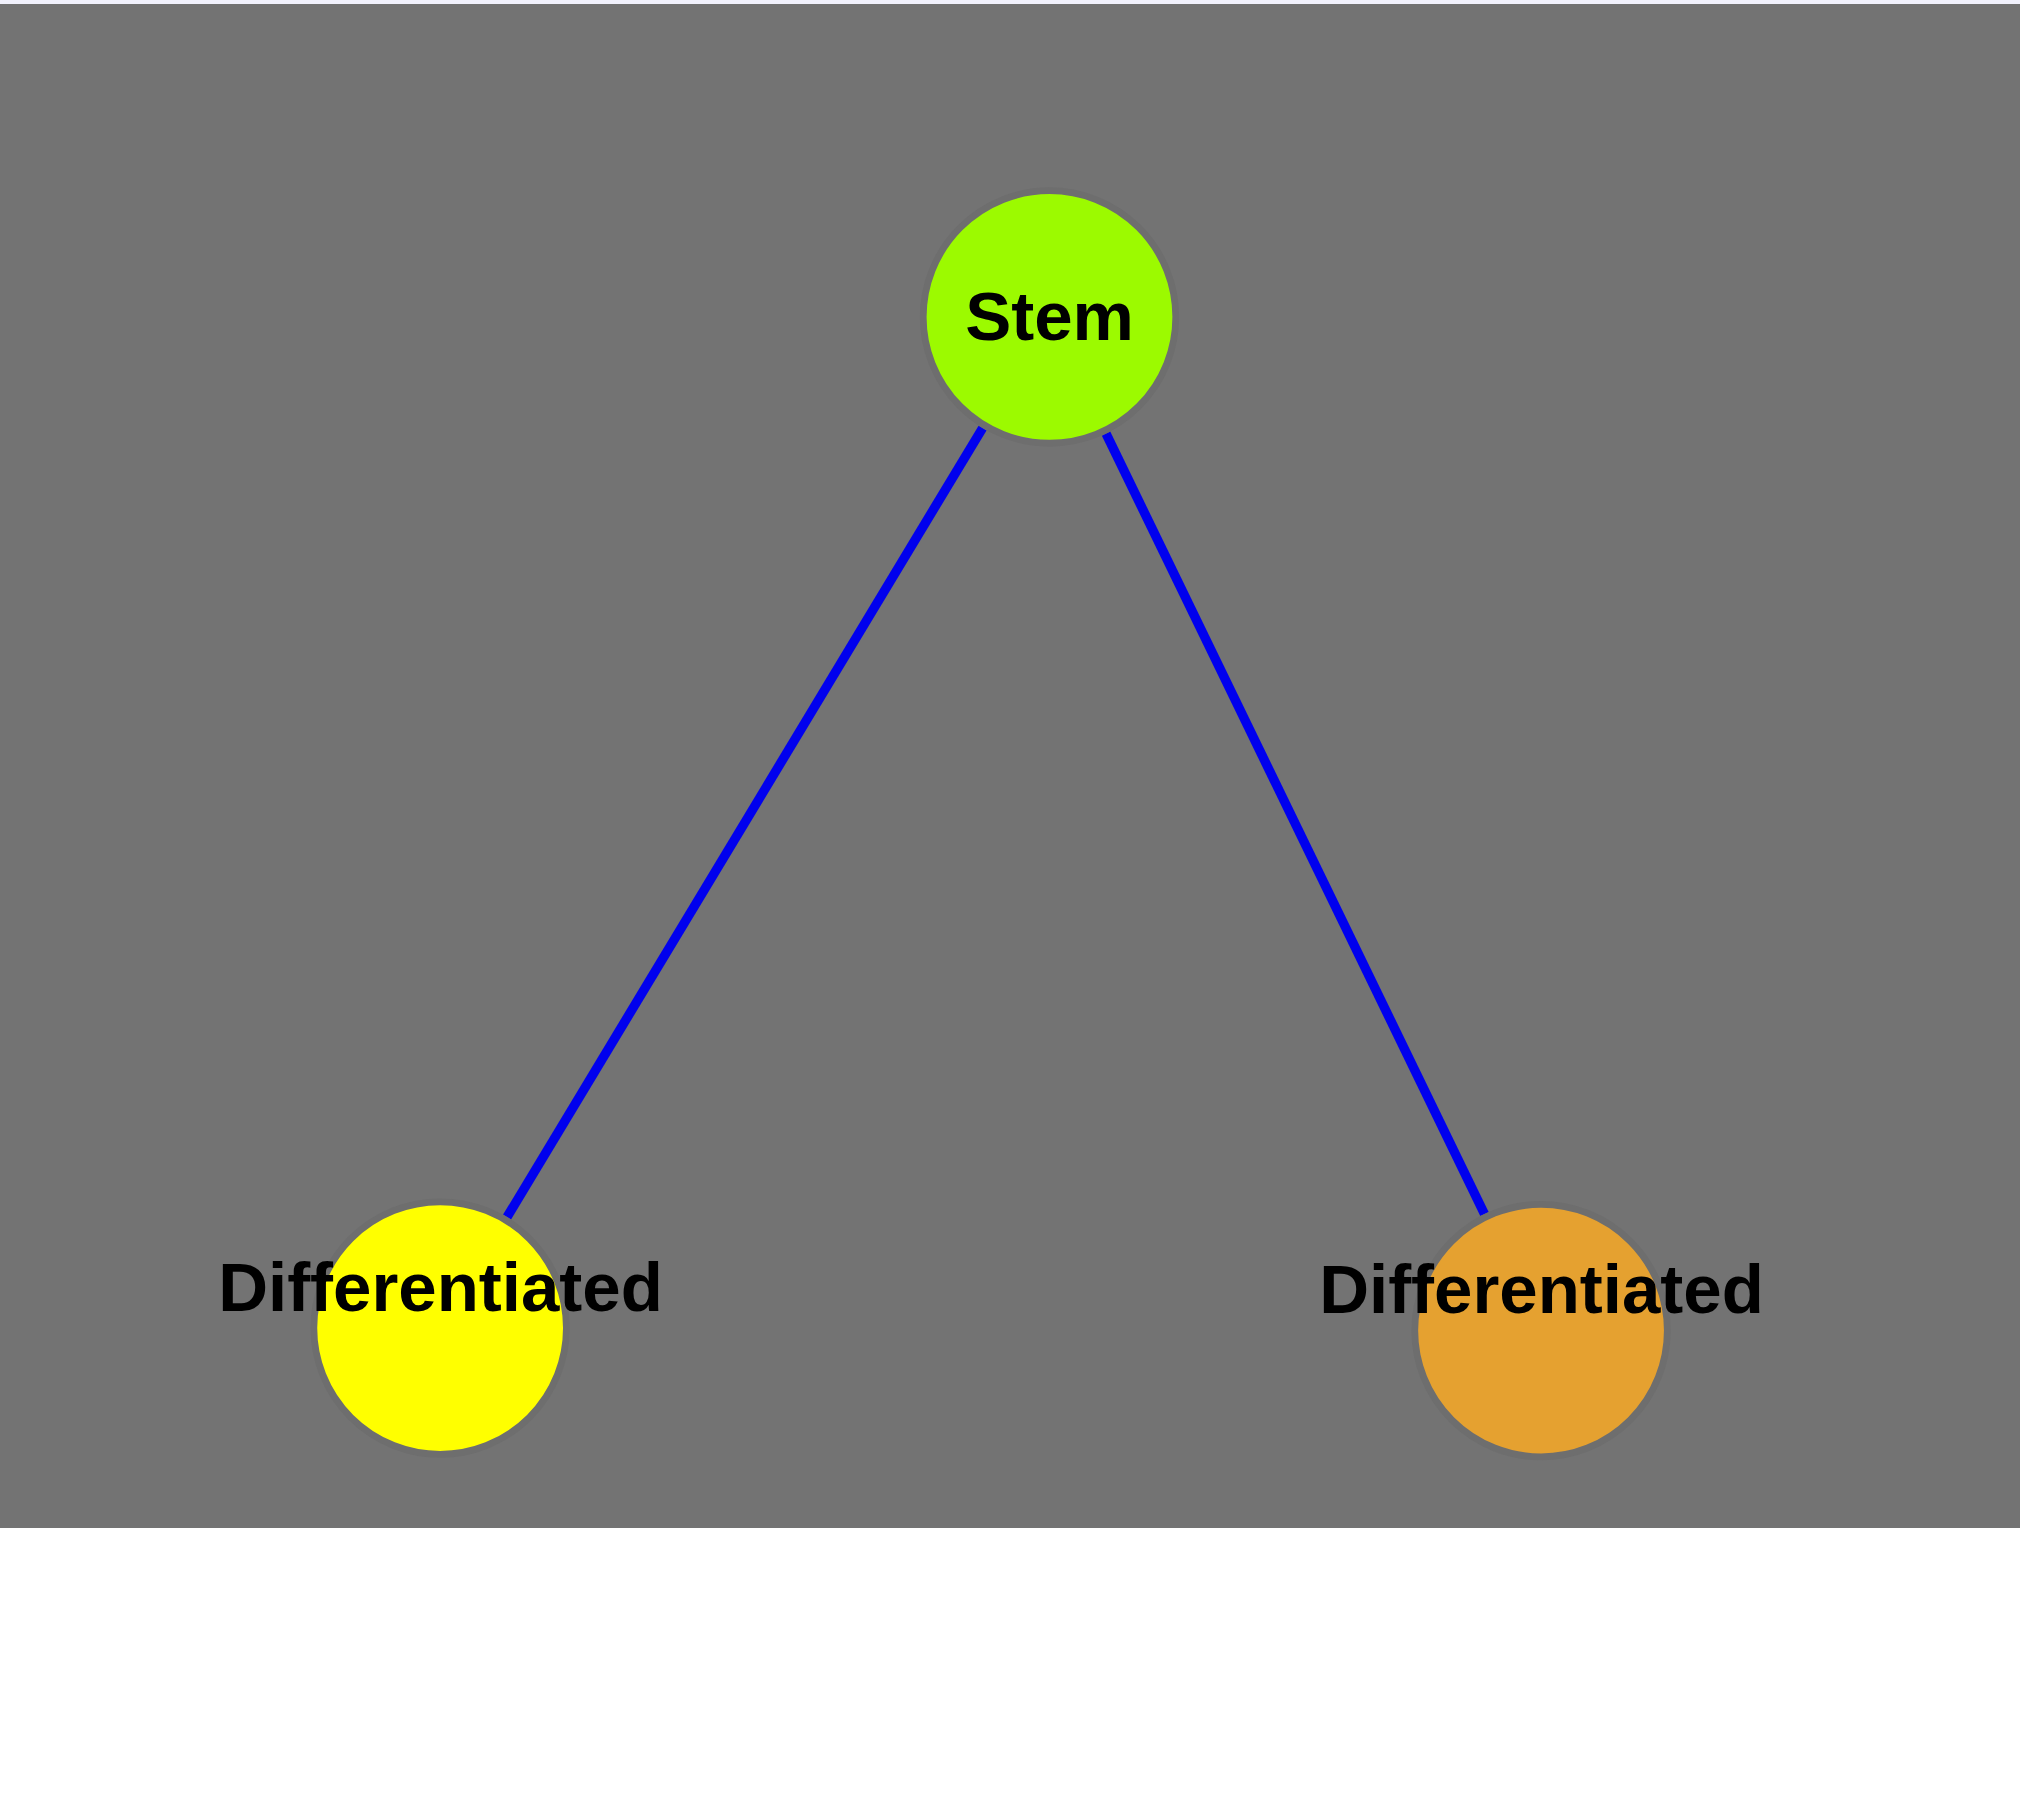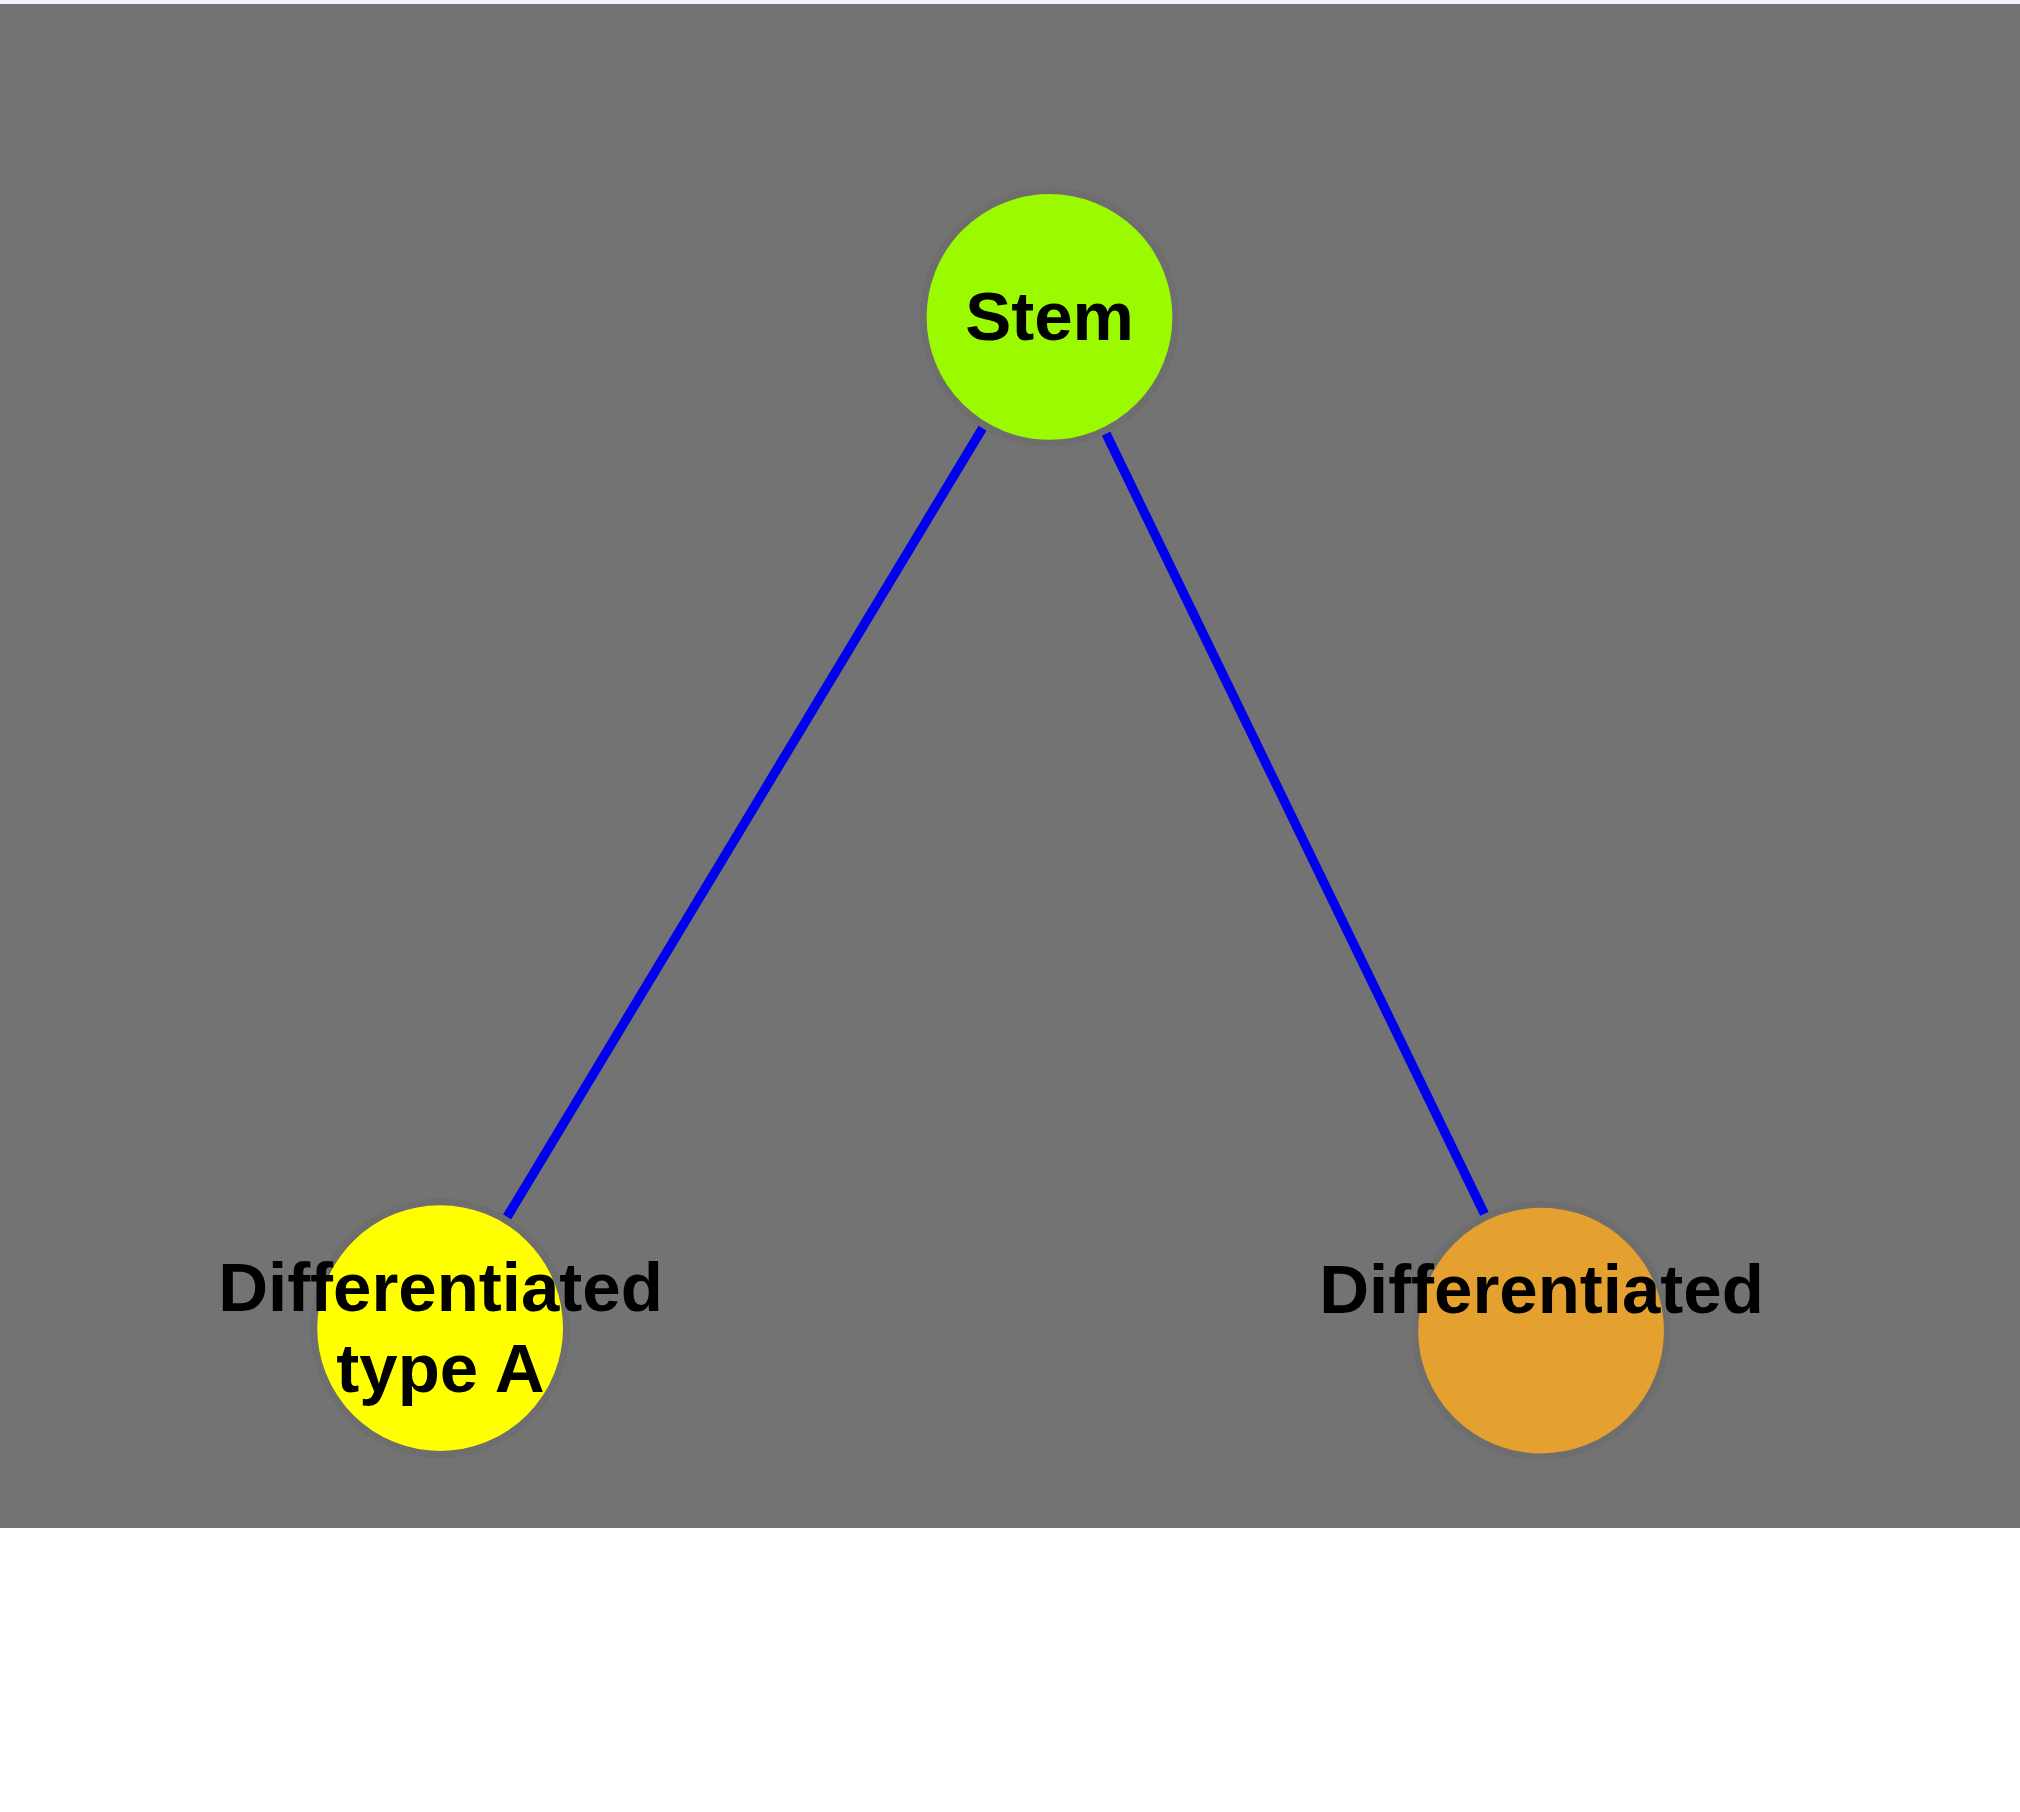--- a/index.html
+++ b/index.html
@@ -76,21 +76,20 @@
 
     <circle cx="1818" cy="1570" r="149" fill="#e5a130" stroke="#6e6e6e" stroke-width="8"></circle>
   </svg>
 
   <div class="node-label" id="label-stem" style="color: rgb(0, 0, 0); font-size: 69px;">
     <div>Stem</div>
   </div>
 
   <div class="node-label" id="label-diff-a" style="color: rgb(0, 0, 0); font-size: 69px;">
     <div>Differentiated</div>
-    <div>type A</div>
   </div>
 
   <div class="node-label" id="label-diff-b" style="color: rgb(0, 0, 0); font-size: 69px;">
     <div>Differentiated</div>
   </div>
 
 </div>
 
 
 </body></html>

